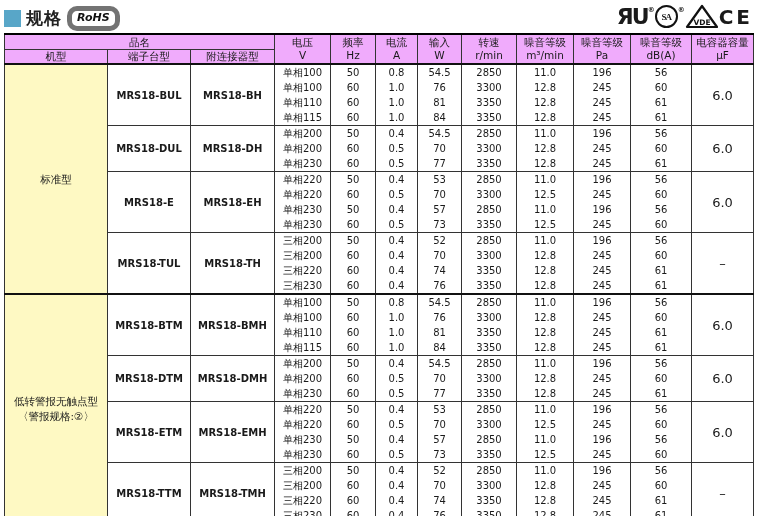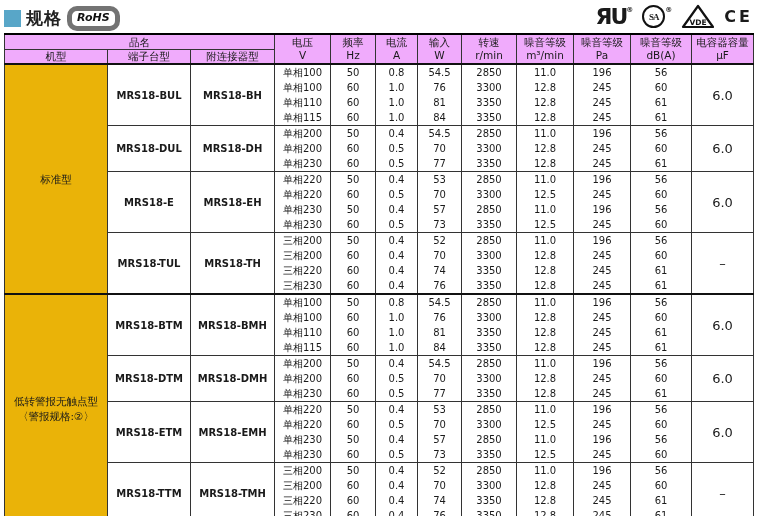--- a/index.html
+++ b/index.html
@@ -9,46 +9,46 @@
 
   
   .topbar { position: absolute; top: 0; left: 0; width: 757px; height: 33px; }
   .title-wrap { position: absolute; left: 4px; top: 6px; display: flex; align-items: center; gap: 5px; }
   .accent-square { width: 17px; height: 17px; background: #58a6c8; display: inline-block; }
   .section-title { font-size: 17px; font-weight: bold; color: #222; letter-spacing: 1px; }
   .rohs-badge { display: inline-block; border: 5px solid #737373; border-radius: 10px;
     font-size: 11px; font-weight: bold; padding: 0px 5px 1px 5px; line-height: 14px; color: #111;
     font-style: italic; letter-spacing: 0px; }
 
-  .marks { position: absolute; right: 4px; top: 3px; display: flex; align-items: center; gap: 9px; height: 27px; }
+  .marks { position: absolute; right: 4px; top: 3px; display: flex; align-items: center; height: 27px; }
   .mark { display: flex; align-items: flex-start; }
   .ul-text { font-size: 22px; font-weight: 900; letter-spacing: -2px; line-height: 24px; }
   .reg { font-size: 7px; font-weight: bold; margin-top: 1px; }
   .csa-circle { width: 23px; height: 23px; border: 2.5px solid #111; border-radius: 50%;
     display: flex; align-items: center; justify-content: center;
     font-size: 9px; font-weight: 900; letter-spacing: -1px; font-family: Liberation Serif, serif; }
-  .ce-text { font-size: 16px; font-weight: bold; letter-spacing: 3px; line-height: 24px; }
+  .ce-text { font-size: 20px; font-weight: bold; letter-spacing: 3px; line-height: 24px; }
 
   
   table.spec { position: absolute; left: 4px; top: 33px; width: 749px;
     border-collapse: collapse; table-layout: fixed;
     border-top: 2px solid #000; border-bottom: 3px solid #000;
     border-left: 1px solid #333; border-right: 1px solid #333; }
   .spec th, .spec td { border-left: 1px solid #333; border-right: 1px solid #333;
     text-align: center; vertical-align: middle; font-size: 10px; padding: 0; }
   .spec thead th { background: #f0abfc; font-weight: normal; font-size: 10.5px;
     border-bottom: 1px solid #333; }
   .h-top { height: 14px; line-height: 14px; }
   .h-sub { height: 14px; line-height: 13px; }
   .h-col div { line-height: 13px; height: 13px; }
   .spec tbody td { height: 15px; line-height: 15px; }
   tr.group-start td { border-top: 1px solid #333; }
   tr.section-start td { border-top: 2px solid #111; }
   td.model-cell { font-weight: bold; font-size: 10px; letter-spacing: 0px; }
-  td.section-label-cell { font-size: 10.5px; line-height: 14px; background: #eab308; }
+  td.section-label-cell { font-size: 10.5px; line-height: 14px; background: #fef9c3; }
   td.cap-cell { font-size: 13px; }
 </style>
 </head>
 <body>
 
 <div class="page">
 
   <div class="topbar">
     <div class="title-wrap">
       <span class="accent-square"></span>

